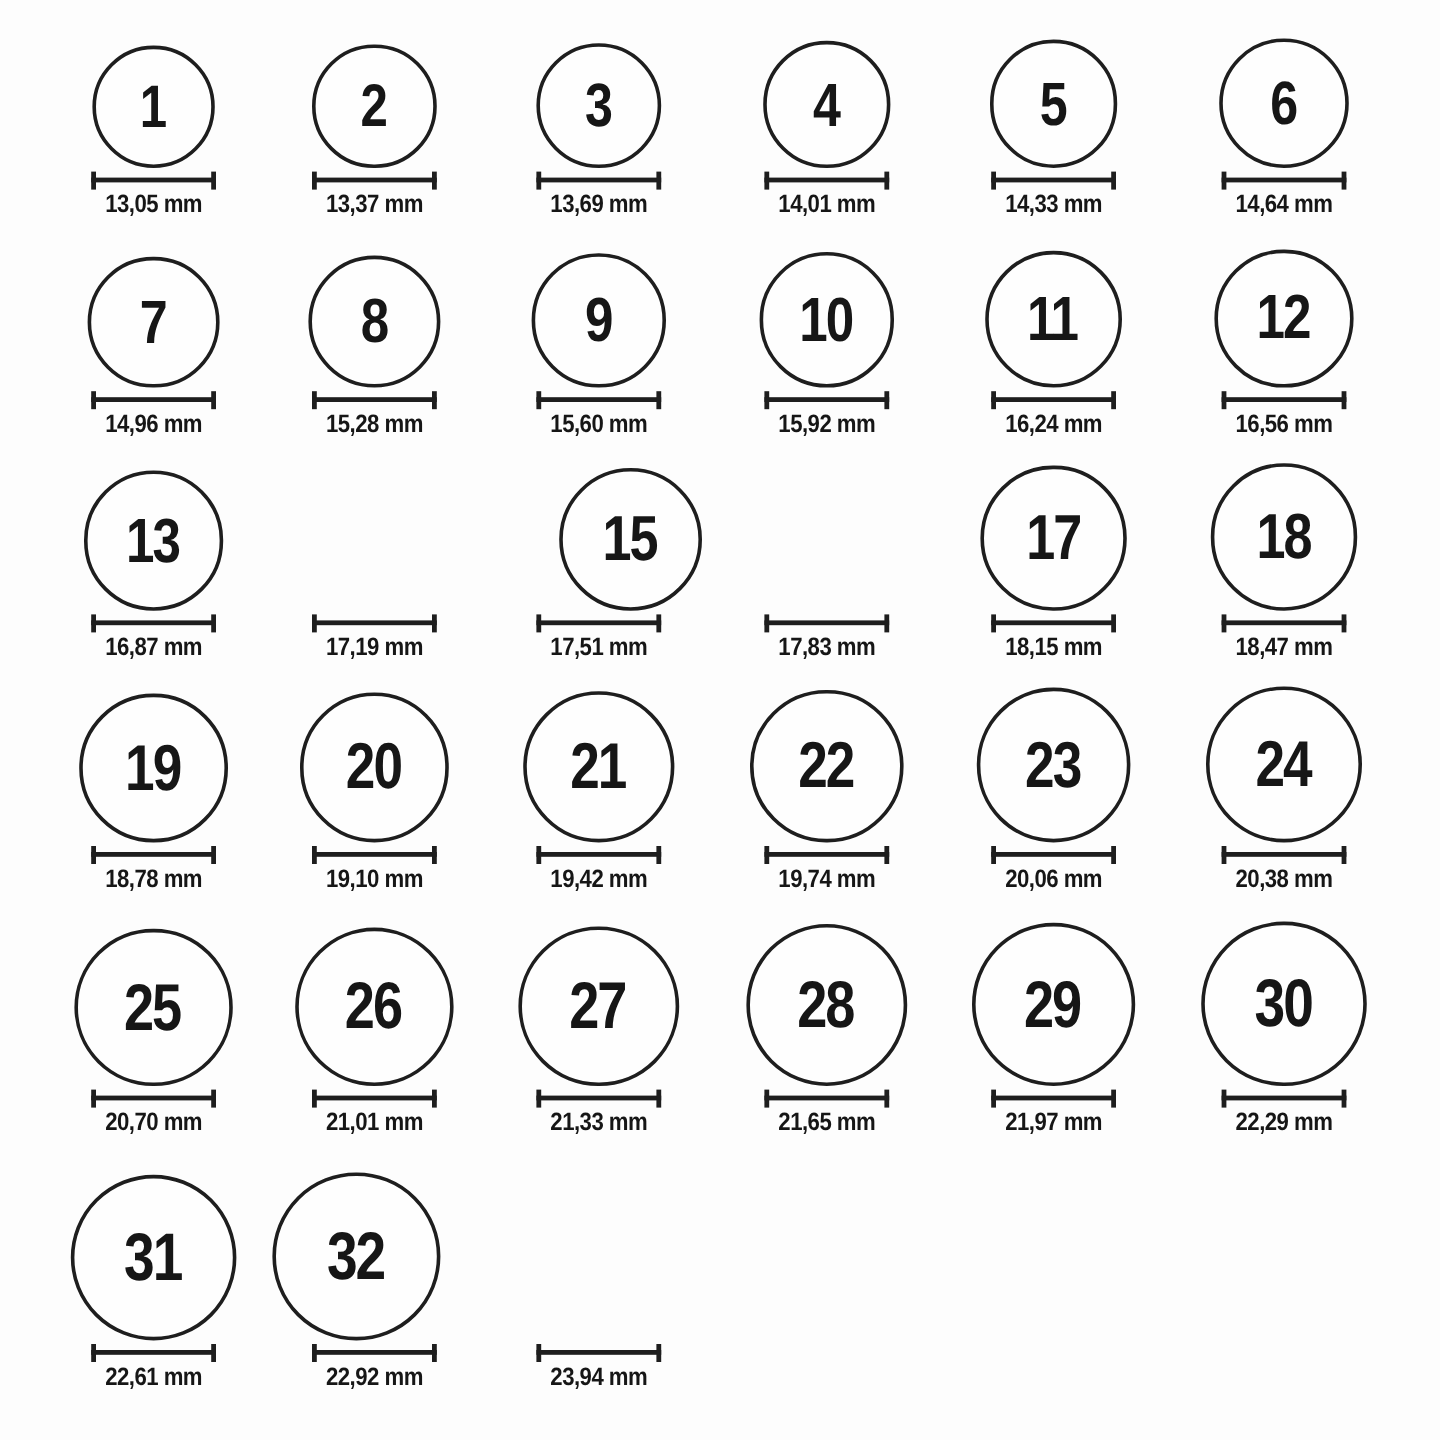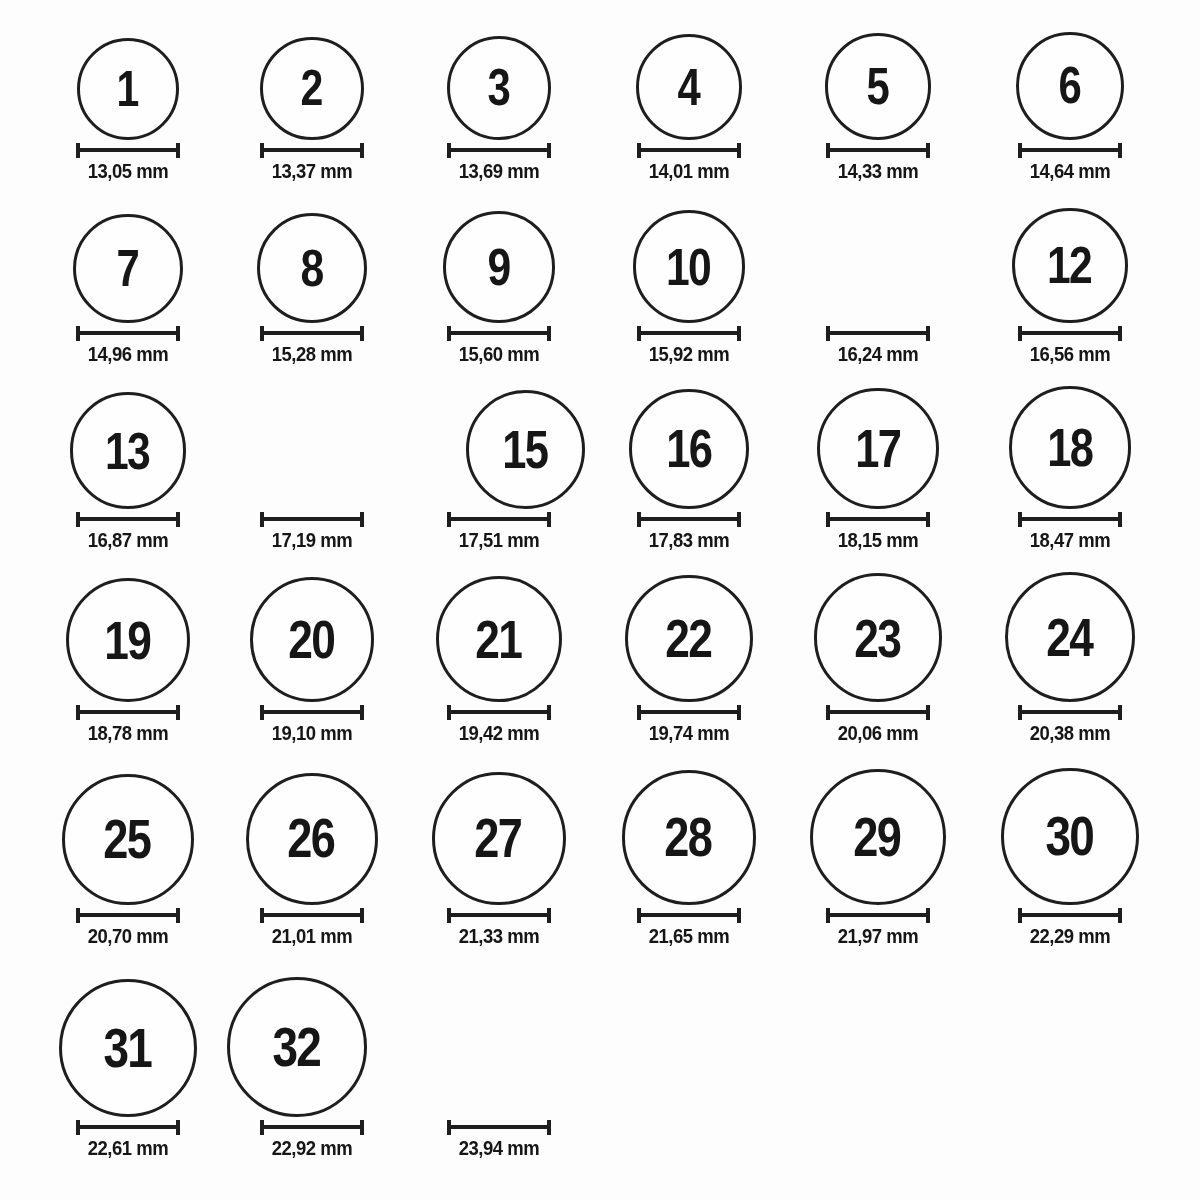--- a/index.html
+++ b/index.html
@@ -157,20 +157,23 @@
     <div class="label" style="left: 419px; top: 342px;">15,60 mm</div>
     <div class="circle" style="left: 632.555px; top: 210.11px; width: 112.89px; height: 112.89px;">
       <span class="num" style="font-size: 52px;">10</span>
     </div>
     <div class="dim" style="left: 637px; top: 325.5px;">
       <span class="tick l"></span>
       <span class="bar"></span>
       <span class="tick r"></span>
     </div>
     <div class="label" style="left: 609px; top: 342px;">15,92 mm</div>
+    <div class="circle" style="left: 820.95px; top: 208.9px; width: 114.1px; height: 114.1px;">
+      <span class="num" style="font-size: 52px;">11</span>
+    </div>
     <div class="dim" style="left: 826px; top: 325.5px;">
       <span class="tick l"></span>
       <span class="bar"></span>
       <span class="tick r"></span>
     </div>
     <div class="label" style="left: 798px; top: 342px;">16,24 mm</div>
     <div class="circle" style="left: 1012.35px; top: 207.69px; width: 115.31px; height: 115.31px;">
       <span class="num" style="font-size: 52px;">12</span>
     </div>
     <div class="dim" style="left: 1018px; top: 325.5px;">
@@ -196,23 +199,20 @@
     <div class="label" style="left: 232px; top: 528px;">17,19 mm</div>
     <div class="circle" style="left: 466px; top: 390.06px; width: 118.94px; height: 118.94px;">
       <span class="num" style="font-size: 53px;">15</span>
     </div>
     <div class="dim" style="left: 447px; top: 511.5px;">
       <span class="tick l"></span>
       <span class="bar"></span>
       <span class="tick r"></span>
     </div>
     <div class="label" style="left: 419px; top: 528px;">17,51 mm</div>
-    <div class="circle" style="left: 628.925px; top: 388.85px; width: 120.15px; height: 120.15px;">
-      <span class="num" style="font-size: 53px;">16</span>
-    </div>
     <div class="dim" style="left: 637px; top: 511.5px;">
       <span class="tick l"></span>
       <span class="bar"></span>
       <span class="tick r"></span>
     </div>
     <div class="label" style="left: 609px; top: 528px;">17,83 mm</div>
     <div class="circle" style="left: 817.32px; top: 387.64px; width: 121.36px; height: 121.36px;">
       <span class="num" style="font-size: 53px;">17</span>
     </div>
     <div class="dim" style="left: 826px; top: 511.5px;">

